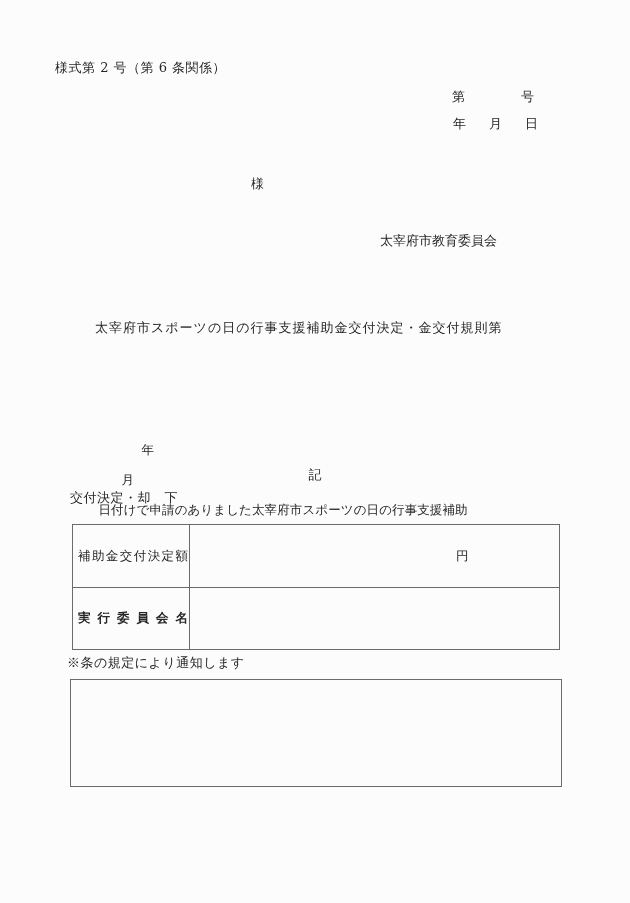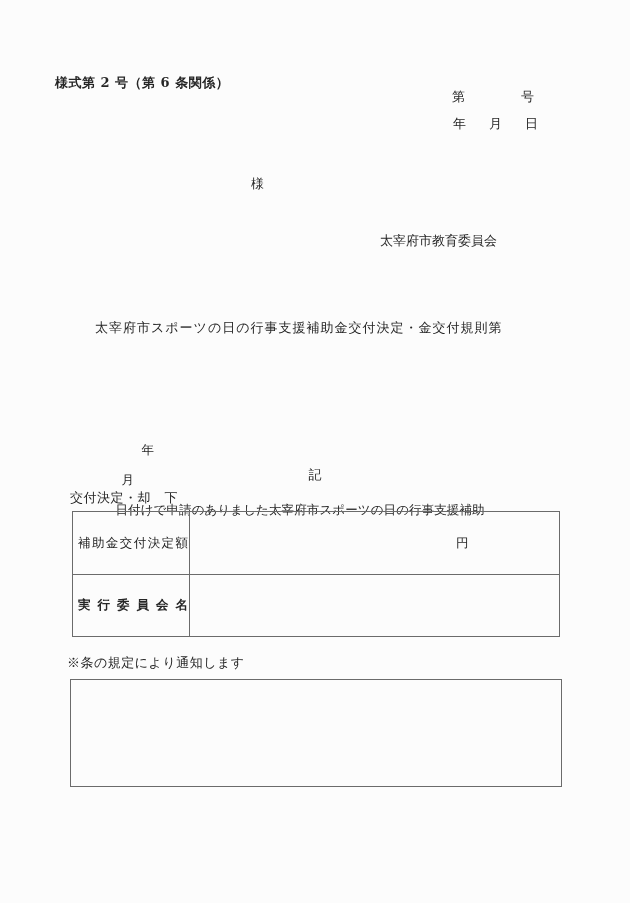--- a/index.html
+++ b/index.html
@@ -9,42 +9,42 @@
     width: 630px; height: 903px;
     background: #fcfcfc;
     border-bottom: 1px solid #dedede;
     font-family: "DejaVu Serif", "Liberation Serif", serif;
     color: #262626;
     font-size: 13px;
     overflow: hidden;
   }
   .abs { position: absolute; line-height: 16px; white-space: pre; }
 
-  .form-number { left: 55px; top: 75px; letter-spacing: 0.5px; font-weight: bold; }
+  .form-number { left: 55px; top: 60px; letter-spacing: 0.5px; }
 
   .doc-no-line { left: 452px; top: 89px; width: 82px; display: flex; justify-content: space-between; }
   .date-line   { left: 453px; top: 116px; width: 85px; display: flex; justify-content: space-between; }
 
   .addressee { left: 251px; top: 176px; }
   .sender    { left: 380px; top: 233px; }
 
   .title { left: 95px; top: 320px; letter-spacing: 1px; }
 
   .body-par { left: 62px; top: 373px; width: 524px; font-size: 12.5px; letter-spacing: 0.1px; }
   .bline { height: 30px; line-height: 30px; white-space: pre; }
   .seg-year { margin-left: 55px; }
   .seg-month { margin-left: 35px; }
-  .seg-rest { margin-left: 29px; }
+  .seg-rest { margin-left: 12px; }
 
   .ki { left: 0; top: 467px; width: 630px; text-align: center; }
 
   .section-label { left: 70px; top: 490px; letter-spacing: 0.5px; }
 
   .dtable {
-    position: absolute; left: 72px; top: 511px;
+    position: absolute; left: 72px; top: 524px;
     width: 488px; height: 126px;
     box-sizing: border-box;
     border: 1px solid #6b6b6b;
     display: grid;
     grid-template-columns: 116px 1fr;
     grid-template-rows: 62px 1fr;
     font-size: 12.5px;
   }
   .cell { position: relative; display: flex; align-items: center; box-sizing: border-box; }
   .cell.value { border-left: 1px solid #6b6b6b; }

